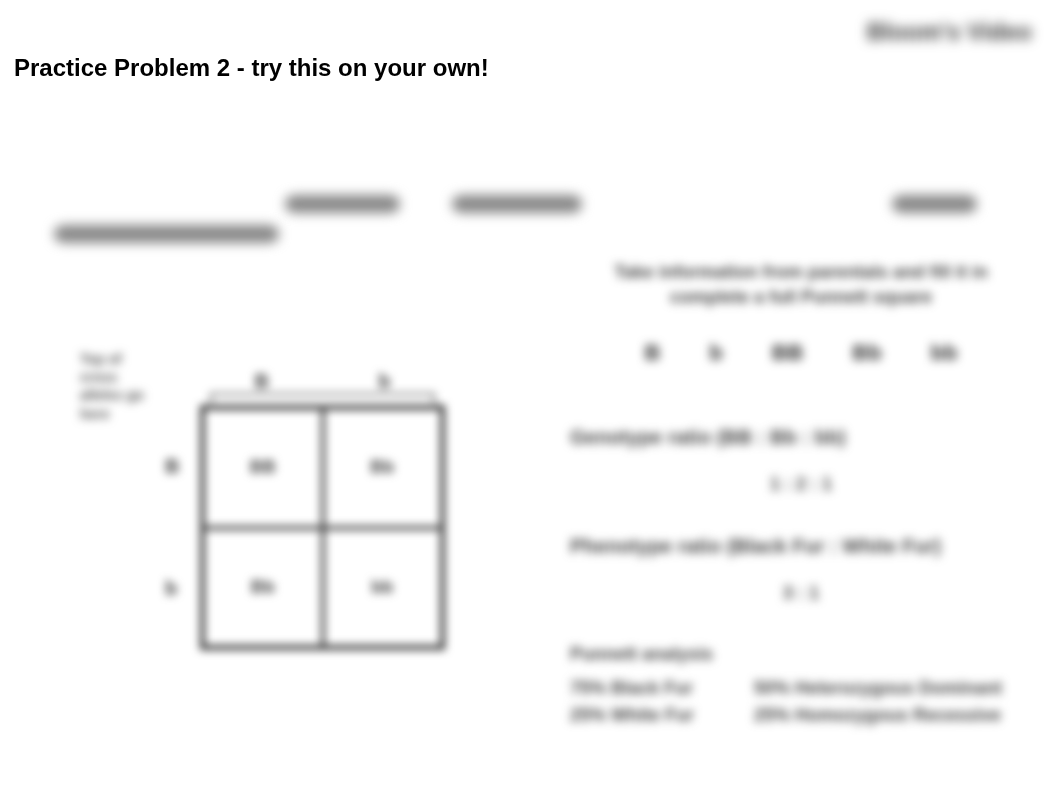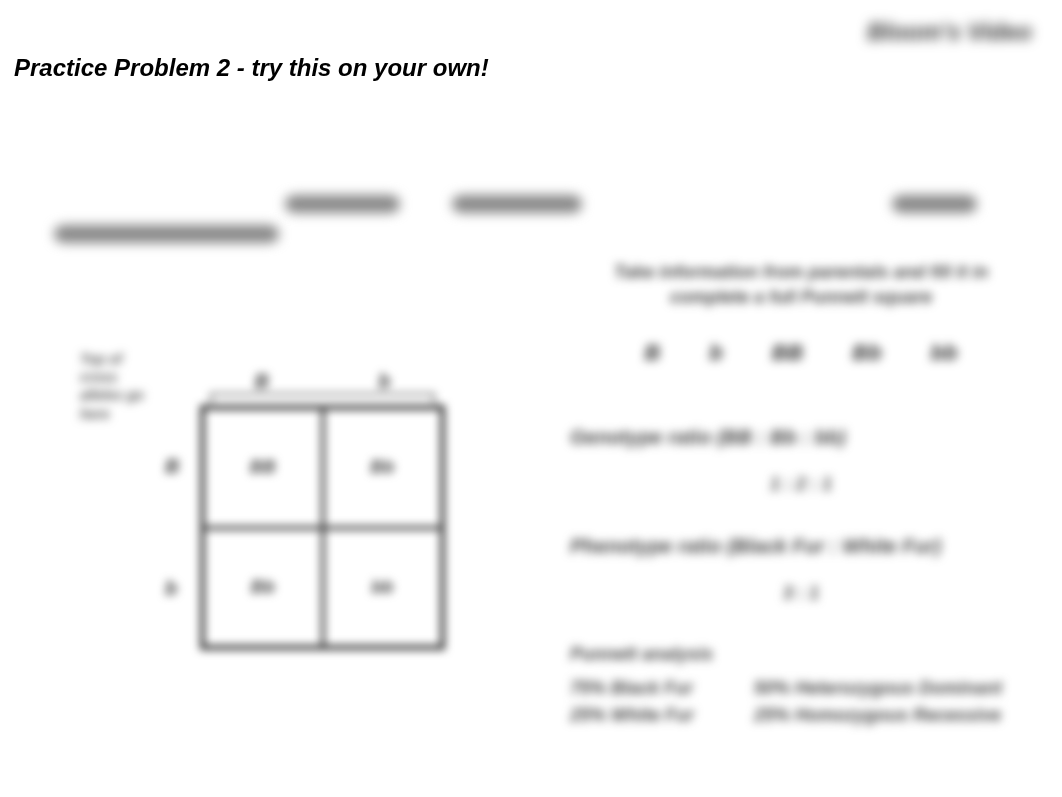--- a/index.html
+++ b/index.html
@@ -1,19 +1,18 @@
 <!DOCTYPE html>
 <html><head>
   <meta charset="utf-8">
   <style>
     * {
       margin: 0;
       padding: 0;
       box-sizing: border-box;
-      font-style: italic;
     }
     body {
       width: 1062px;
       height: 797px;
       background: #ffffff;
       font-family: Arial, sans-serif;
       position: relative;
       overflow: hidden;
     }
     .top-right-badge {

